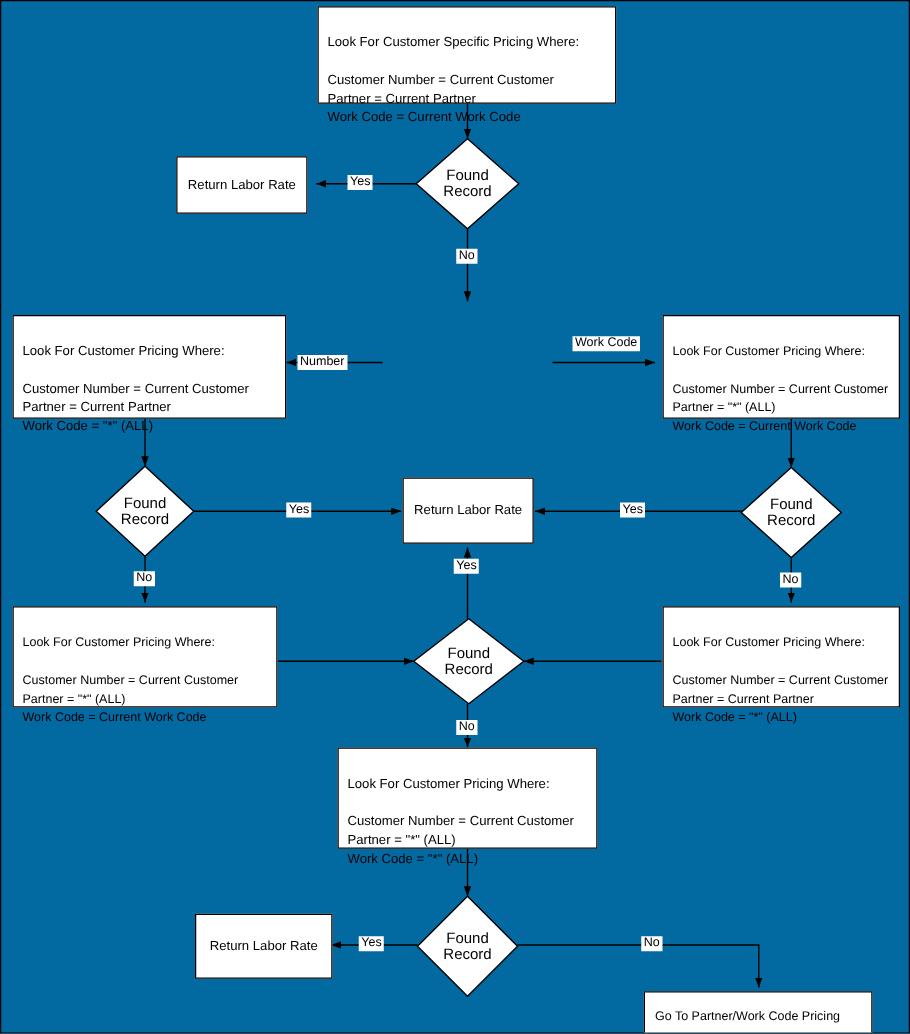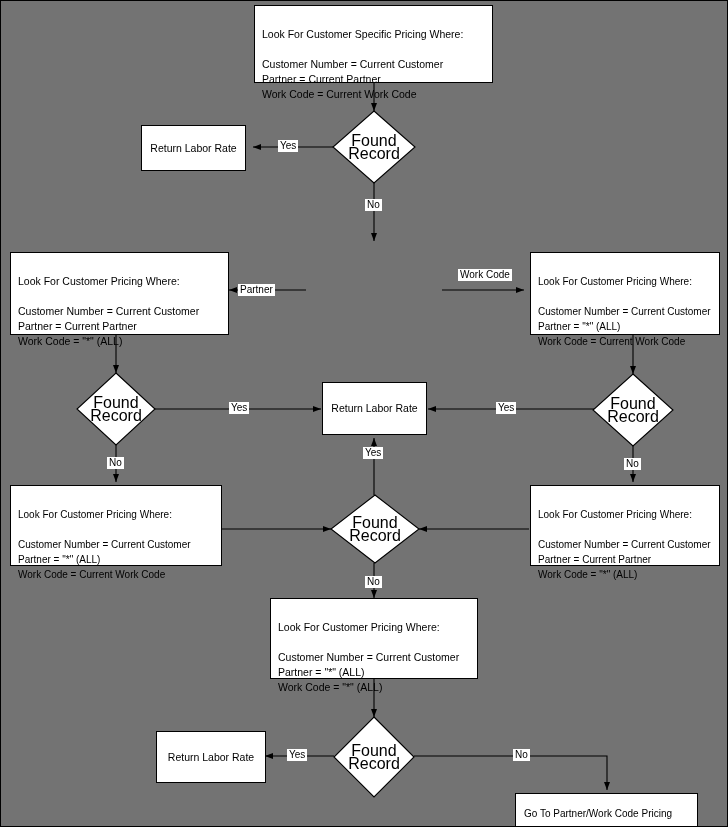--- a/index.html
+++ b/index.html
@@ -5,21 +5,21 @@
 <style>
   html, body {
     margin: 0;
     padding: 0;
     background: #ffffff;
   }
   #canvas {
     position: relative;
     width: 728px;
     height: 827px;
-    background: #737373;
+    background: #0369a1;
     border: 1px solid #000000;
     box-sizing: border-box;
     overflow: hidden;
     font-family: "Liberation Sans", sans-serif;
   }
   #wires {
     position: absolute;
     left: 0;
     top: 0;
     width: 728px;
@@ -65,21 +65,21 @@
   .diamond .dlabel {
     position: absolute;
     left: 0;
     top: 0;
     width: 100%;
     height: 100%;
     display: flex;
     flex-direction: column;
     align-items: center;
     justify-content: center;
-    font-size: 16px;
+    font-size: 12px;
     line-height: 13px;
     color: #000000;
     text-align: center;
     white-space: pre-line;
   }
   .edge-label {
     position: absolute;
     font-size: 10px;
     line-height: 12px;
     color: #000000;
@@ -242,21 +242,21 @@
   </div>
 
   <div class="node-box left-mid" style="left:514px; top:792px; width:183px; height:40px;">
     <span style="font-size:10px;">Go To Partner/Work Code Pricing</span>
   </div>
 
   <div class="edge-label" style="left:277px; top:139px;">Yes</div>
 
   <div class="edge-label" style="left:364px; top:198px;">No</div>
 
-  <div class="edge-label" style="left:237px; top:283px;">Partner</div>
+  <div class="edge-label" style="left:237px; top:283px;">Number</div>
 
   <div class="edge-label" style="left:457px; top:268px;">Work Code</div>
 
   <div class="edge-label" style="left:228px; top:401px;">Yes</div>
 
   <div class="edge-label" style="left:495px; top:401px;">Yes</div>
 
   <div class="edge-label" style="left:106px; top:456px;">No</div>
 
   <div class="edge-label" style="left:623px; top:457px;">No</div>

